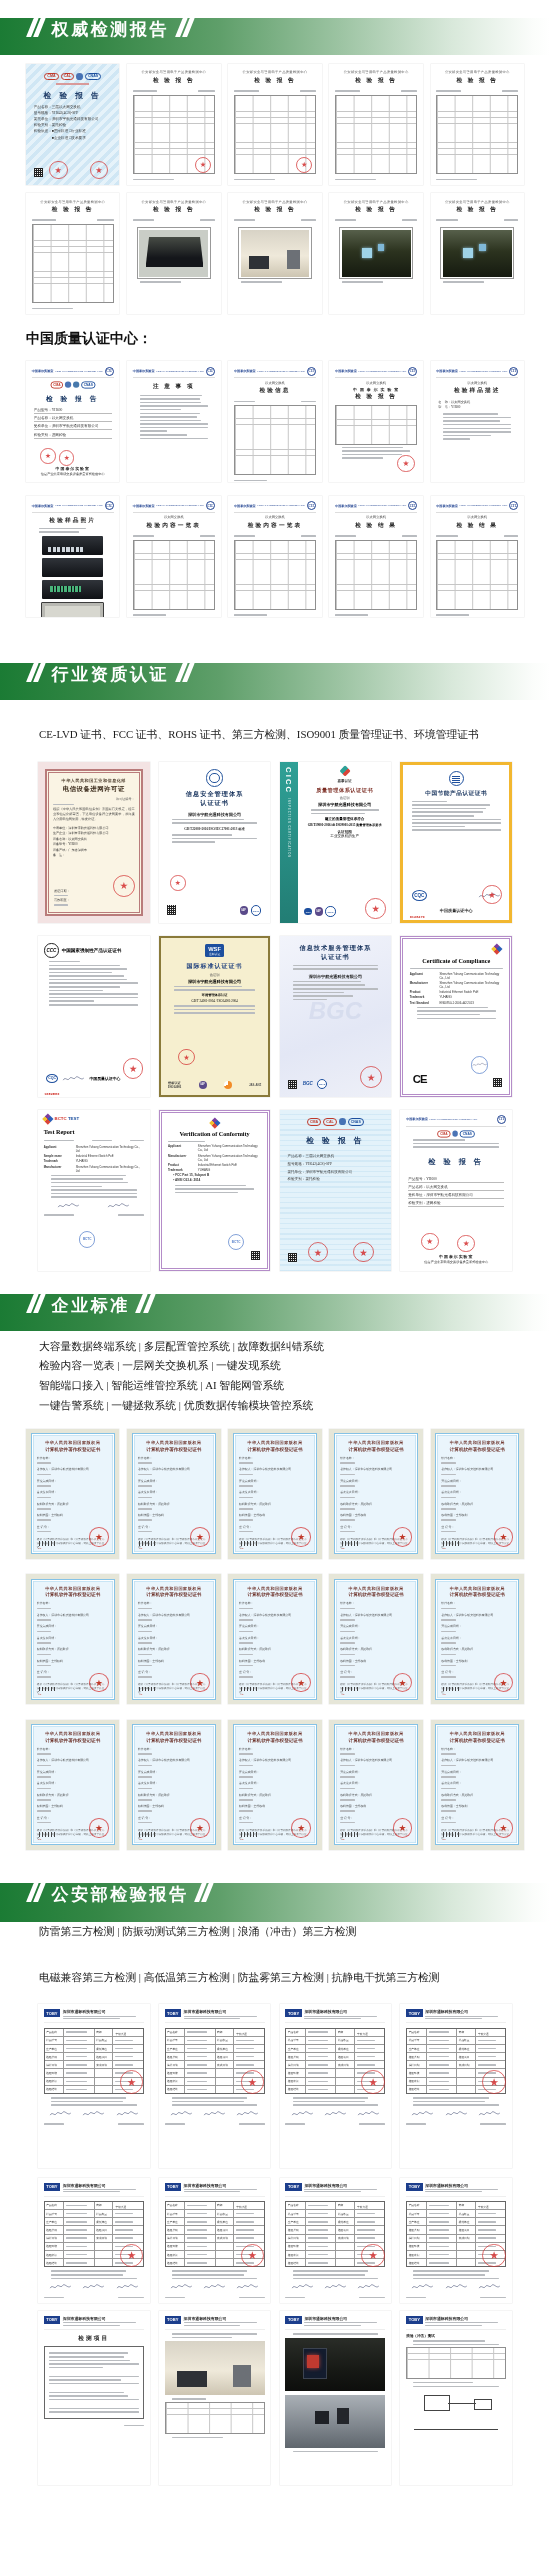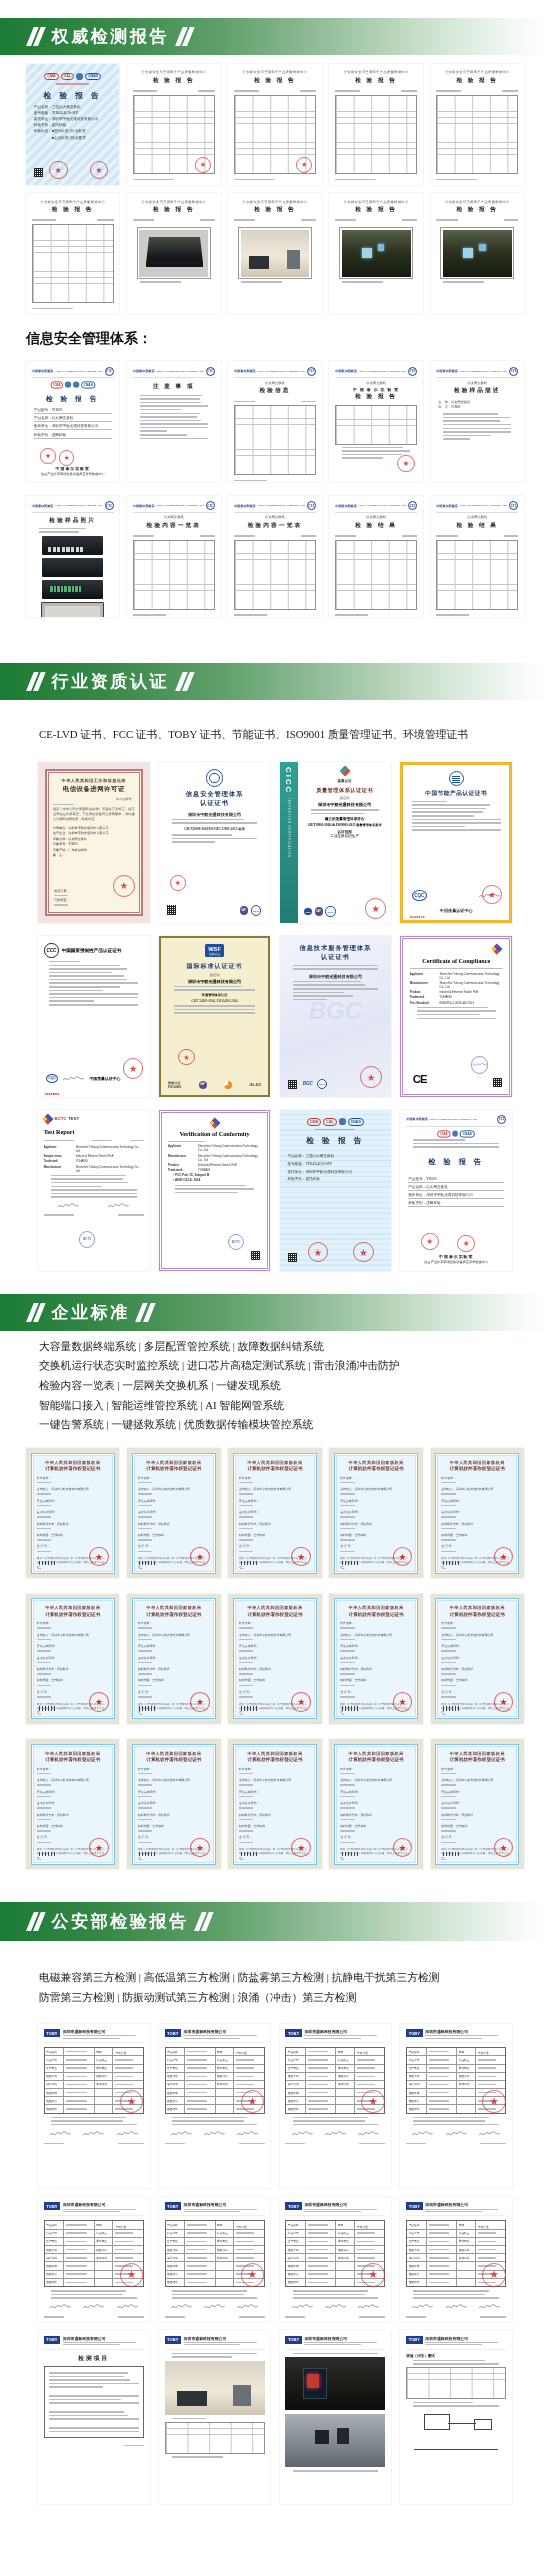--- a/index.html
+++ b/index.html
@@ -1,18 +1,18 @@
 <!DOCTYPE html>
 <html style="font-size:8.2px"><head>
 <meta charset="utf-8">
 <style>
 html,body{margin:0;padding:0;background:#fff}
 .page{width:550px;margin:0 auto;background:#fff;padding-bottom:37px;font-family:"Liberation Sans",sans-serif}
 
-.gbar{height:37px;display:flex;align-items:center;padding-left:29px;
+.gbar{height:37px;display:flex;align-items:flex-start;padding-left:29px;
 background:linear-gradient(90deg,#1b7b34 0,#358746 18%,#5f9f6a 40%,#9dc4a3 62%,#d8e8da 82%,#fbfdfb 97%,#fff 100%)}
 .gbar.tall{height:39px}
 .gt{color:#fff;font-size:17px;font-weight:700;letter-spacing:2.6px;margin:0 8.2px;font-family:"Liberation Sans",sans-serif}
 .sl{display:inline-flex}
 .sl i{display:block;width:4.6px;height:18.5px;background:#fff;transform:skewX(-22deg);margin:0 1.3px;border-radius:0.5px}
 #bar1{margin-top:18px}#bar2{margin-top:46px}#bar3{margin-top:23px}#bar4{margin-top:33px}
 
 .sub{font-family:"Liberation Serif",serif;font-size:14px;font-weight:700;color:#111;margin:0;padding-left:26px}
 #sub1{margin-top:17.5px}#sub2{margin-top:15.5px}#s3h{margin-top:23px;padding-left:38px;font-size:13px}
 .desc{font-family:"Liberation Serif",serif;font-size:10.8px;color:#1a1a1a;margin:0;padding-left:39px;line-height:19.6px}
@@ -369,21 +369,21 @@
             <span class="scr"></span>
             <span class="scr s2"></span>
           </span>
         </div>
   <div class="cap">
           <span class="fl w60"></span>
         </div>
       </div>
     </div>
 
-  <h2 class="sub" id="sub2">信息安全管理体系：</h2>
+  <h2 class="sub" id="sub2">中国质量认证中心：</h2>
   <div class="grid5" id="g2a">
       <div class="card h235 ">
         <div class="ctlh">
           <span class="ctlcn">中国泰尔实验室</span>
           <span class="ctlen">China Telecommunication Technology Labs.</span>
           <span class="ctllogo">CTL</span>
         </div>
   <div class="lgrow sm">
           <span class="chip r">CMA</span>
           <span class="dotb"></span>
@@ -577,21 +577,21 @@
         <i></i>
         <i></i>
       </span>
     <h1 class="gt">行业资质认证</h1>
     <span class="sl">
         <i></i>
         <i></i>
       </span>
   </header>
 
-  <p class="desc" id="d2a">CE-LVD 证书、FCC 证书、TOBY 证书、节能证书、ISO9001 质量管理证书、环境管理证书</p>
+  <p class="desc" id="d2a">CE-LVD 证书、FCC 证书、ROHS 证书、第三方检测、ISO9001 质量管理证书、环境管理证书</p>
   <div class="grid4" id="g3a">
       <div class="card h312 pmcard">
   <div class="pm-in">
     <div class="pm-min">中华人民共和国工业和信息化部</div>
     <div class="pm-t">电信设备进网许可证</div>
     <div class="pm-no">许可证编号：<span class="fl w26"></span></div>
     <div class="pm-body">根据《中华人民共和国电信条例》及国家有关规定，经工业和信息化部审查，下述电信设备符合进网要求，准许接入公用电信网使用，特发此证。</div>
     <div class="fset sm" style="margin:2.1px 0">
             <div class="fld" style="font-size:3.1px">申请单位：深圳市宇航光通科技有限公司</div>
             <div class="fld" style="font-size:3.1px">生产企业：深圳市宇航光通科技有限公司</div>
@@ -938,21 +938,20 @@
         <i></i>
       </span>
     <h1 class="gt">企业标准</h1>
     <span class="sl">
         <i></i>
         <i></i>
       </span>
   </header>
 
   <p class="desc" id="s3l0">大容量数据终端系统 | 多层配置管控系统 | 故障数据纠错系统</p>
-  <p class="desc">交换机运行状态实时监控系统 | 进口芯片高稳定测试系统 | 雷击浪涌冲击防护</p>
   <p class="desc">检验内容一览表 | 一层网关交换机系 | 一键发现系统</p>
   <p class="desc">智能端口接入 | 智能运维管控系统 | AI 智能网管系统</p>
   <p class="desc">一键告警系统 | 一键拯救系统 | 优质数据传输模块管控系统</p>
   <div class="grid5" id="g4a">
       <div class="card h253 ptcard">
   <div class="pt-in">
     <div class="pt-h1">中华人民共和国国家版权局</div>
     <div class="pt-h2">计算机软件著作权登记证书</div>
     <div class="pt-f">
             <div class="pf">软件名称：<span class="fl w20"></span></div>
@@ -1246,22 +1245,22 @@
         <i></i>
         <i></i>
       </span>
     <h1 class="gt">公安部检验报告</h1>
     <span class="sl">
         <i></i>
         <i></i>
       </span>
   </header>
 
+  <p class="desc">防雷第三方检测 | 防振动测试第三方检测 | 浪涌（冲击）第三方检测</p>
   <p class="desc" id="d4a">电磁兼容第三方检测 | 高低温第三方检测 | 防盐雾第三方检测 | 抗静电干扰第三方检测</p>
-  <p class="desc">防雷第三方检测 | 防振动测试第三方检测 | 浪涌（冲击）第三方检测</p>
   <div class="grid4" id="g5a">
       <div class="card h318 ">
         <div class="tbh">
           <span class="toby">TOBY</span>
           <div class="tbc">
             <b>深圳市通标科技有限公司</b>
             <span class="fl w90"></span>
             <span class="fl w70"></span>
           </div>
         </div>

